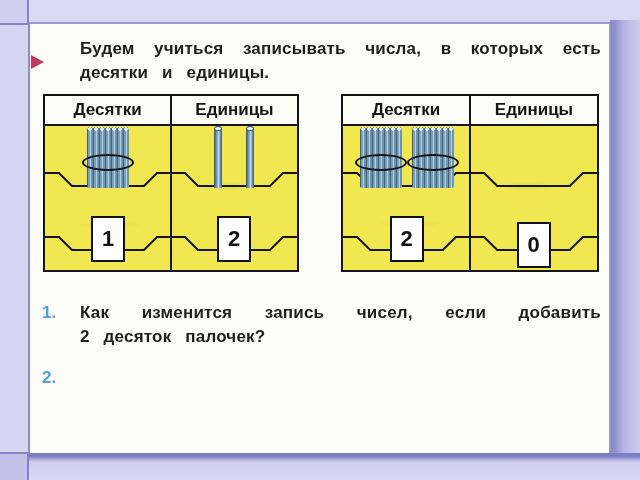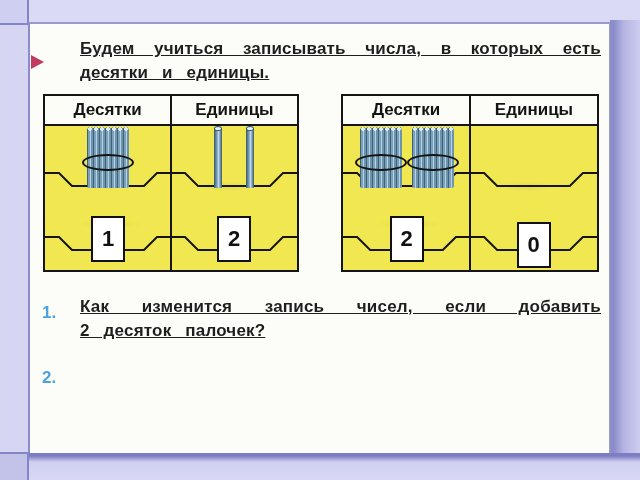--- a/index.html
+++ b/index.html
@@ -17,21 +17,21 @@
 
   .page{position:absolute;left:28px;top:22px;width:582px;height:431px;box-sizing:border-box;
     background:#fcfcf9;border-left:2px solid #8c8ccd;border-top:2px solid #9898cf;
     border-right:1px solid #a0a0b8;}
 
   .marker{position:absolute;left:1px;top:31px;width:0;height:0;
     border-left:13px solid #c23a60;border-top:7px solid transparent;border-bottom:7px solid transparent;}
 
   .textblock{position:absolute;left:50px;width:521px;color:#1e1e1e;
     font-size:17px;line-height:24px;font-weight:700;letter-spacing:.2px;}
-  .tl{white-space:nowrap;text-decoration:underline;}
+  .tl{white-space:nowrap;}
   .justify{white-space:normal;text-align:justify;text-align-last:justify;}
   .spread{word-spacing:9px;}
   .qnum{position:absolute;left:12px;width:34px;font-size:17px;line-height:24px;font-weight:700;color:#4aa3da;}
 
   .pvtable{position:absolute;top:70px;width:256px;height:178px;box-sizing:border-box;
     border:2px solid #151515;background:#f0e751;}
   .t1{left:13px;}
   .t2{left:311px;width:258px;}
   .thead{display:flex;height:30px;box-sizing:border-box;border-bottom:2px solid #151515;background:#fdfdf8;}
   .hcell{flex:1;display:flex;align-items:center;justify-content:center;
@@ -133,21 +133,21 @@
             <div class="bundle"></div>
           </div>
         <div class="group g-units"></div>
         <div class="vdivider"></div>
         <div class="card card-l">2</div>
         <div class="card card-r card-low">0</div>
       </div>
     </div>
 
     <div class="qnum" style="top:277px;">1.</div>
-    <div class="textblock" style="top:271px;">
+    <div class="textblock" style="top:277px;">
       <div class="tl justify">Как изменится запись чисел, если добавить</div>
       <div class="tl spread">2 десяток палочек?</div>
     </div>
 
     <div class="qnum" style="top:342px;">2.</div>
 
   </div>
 </div>
 
 </body></html>

